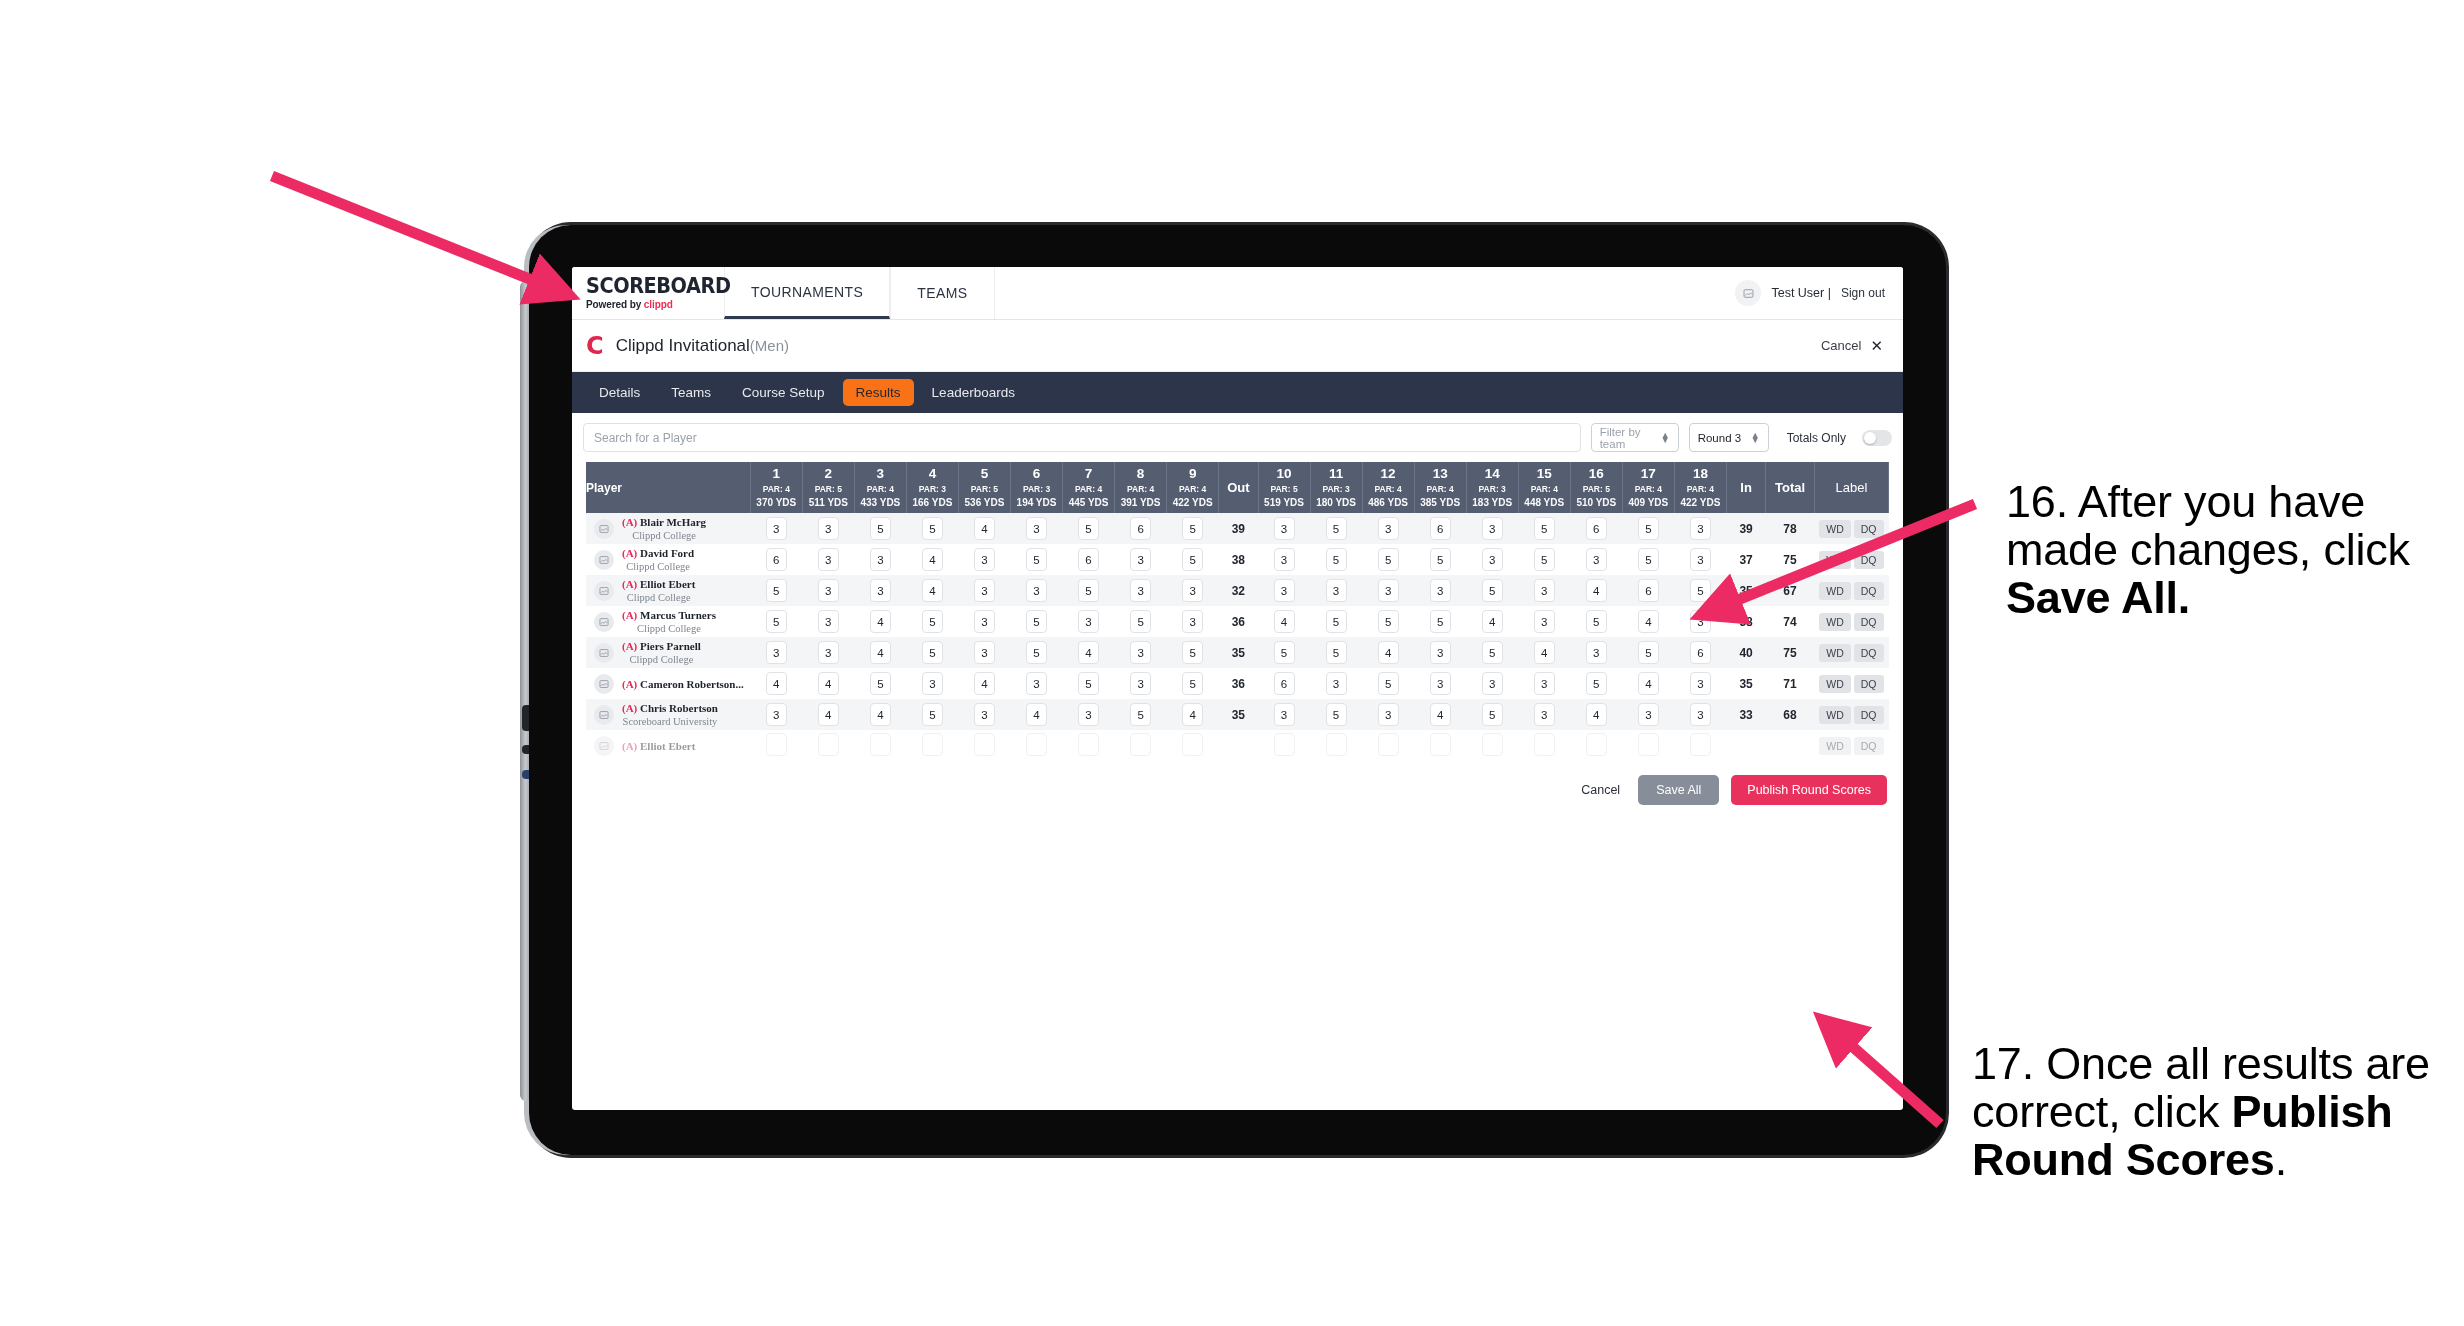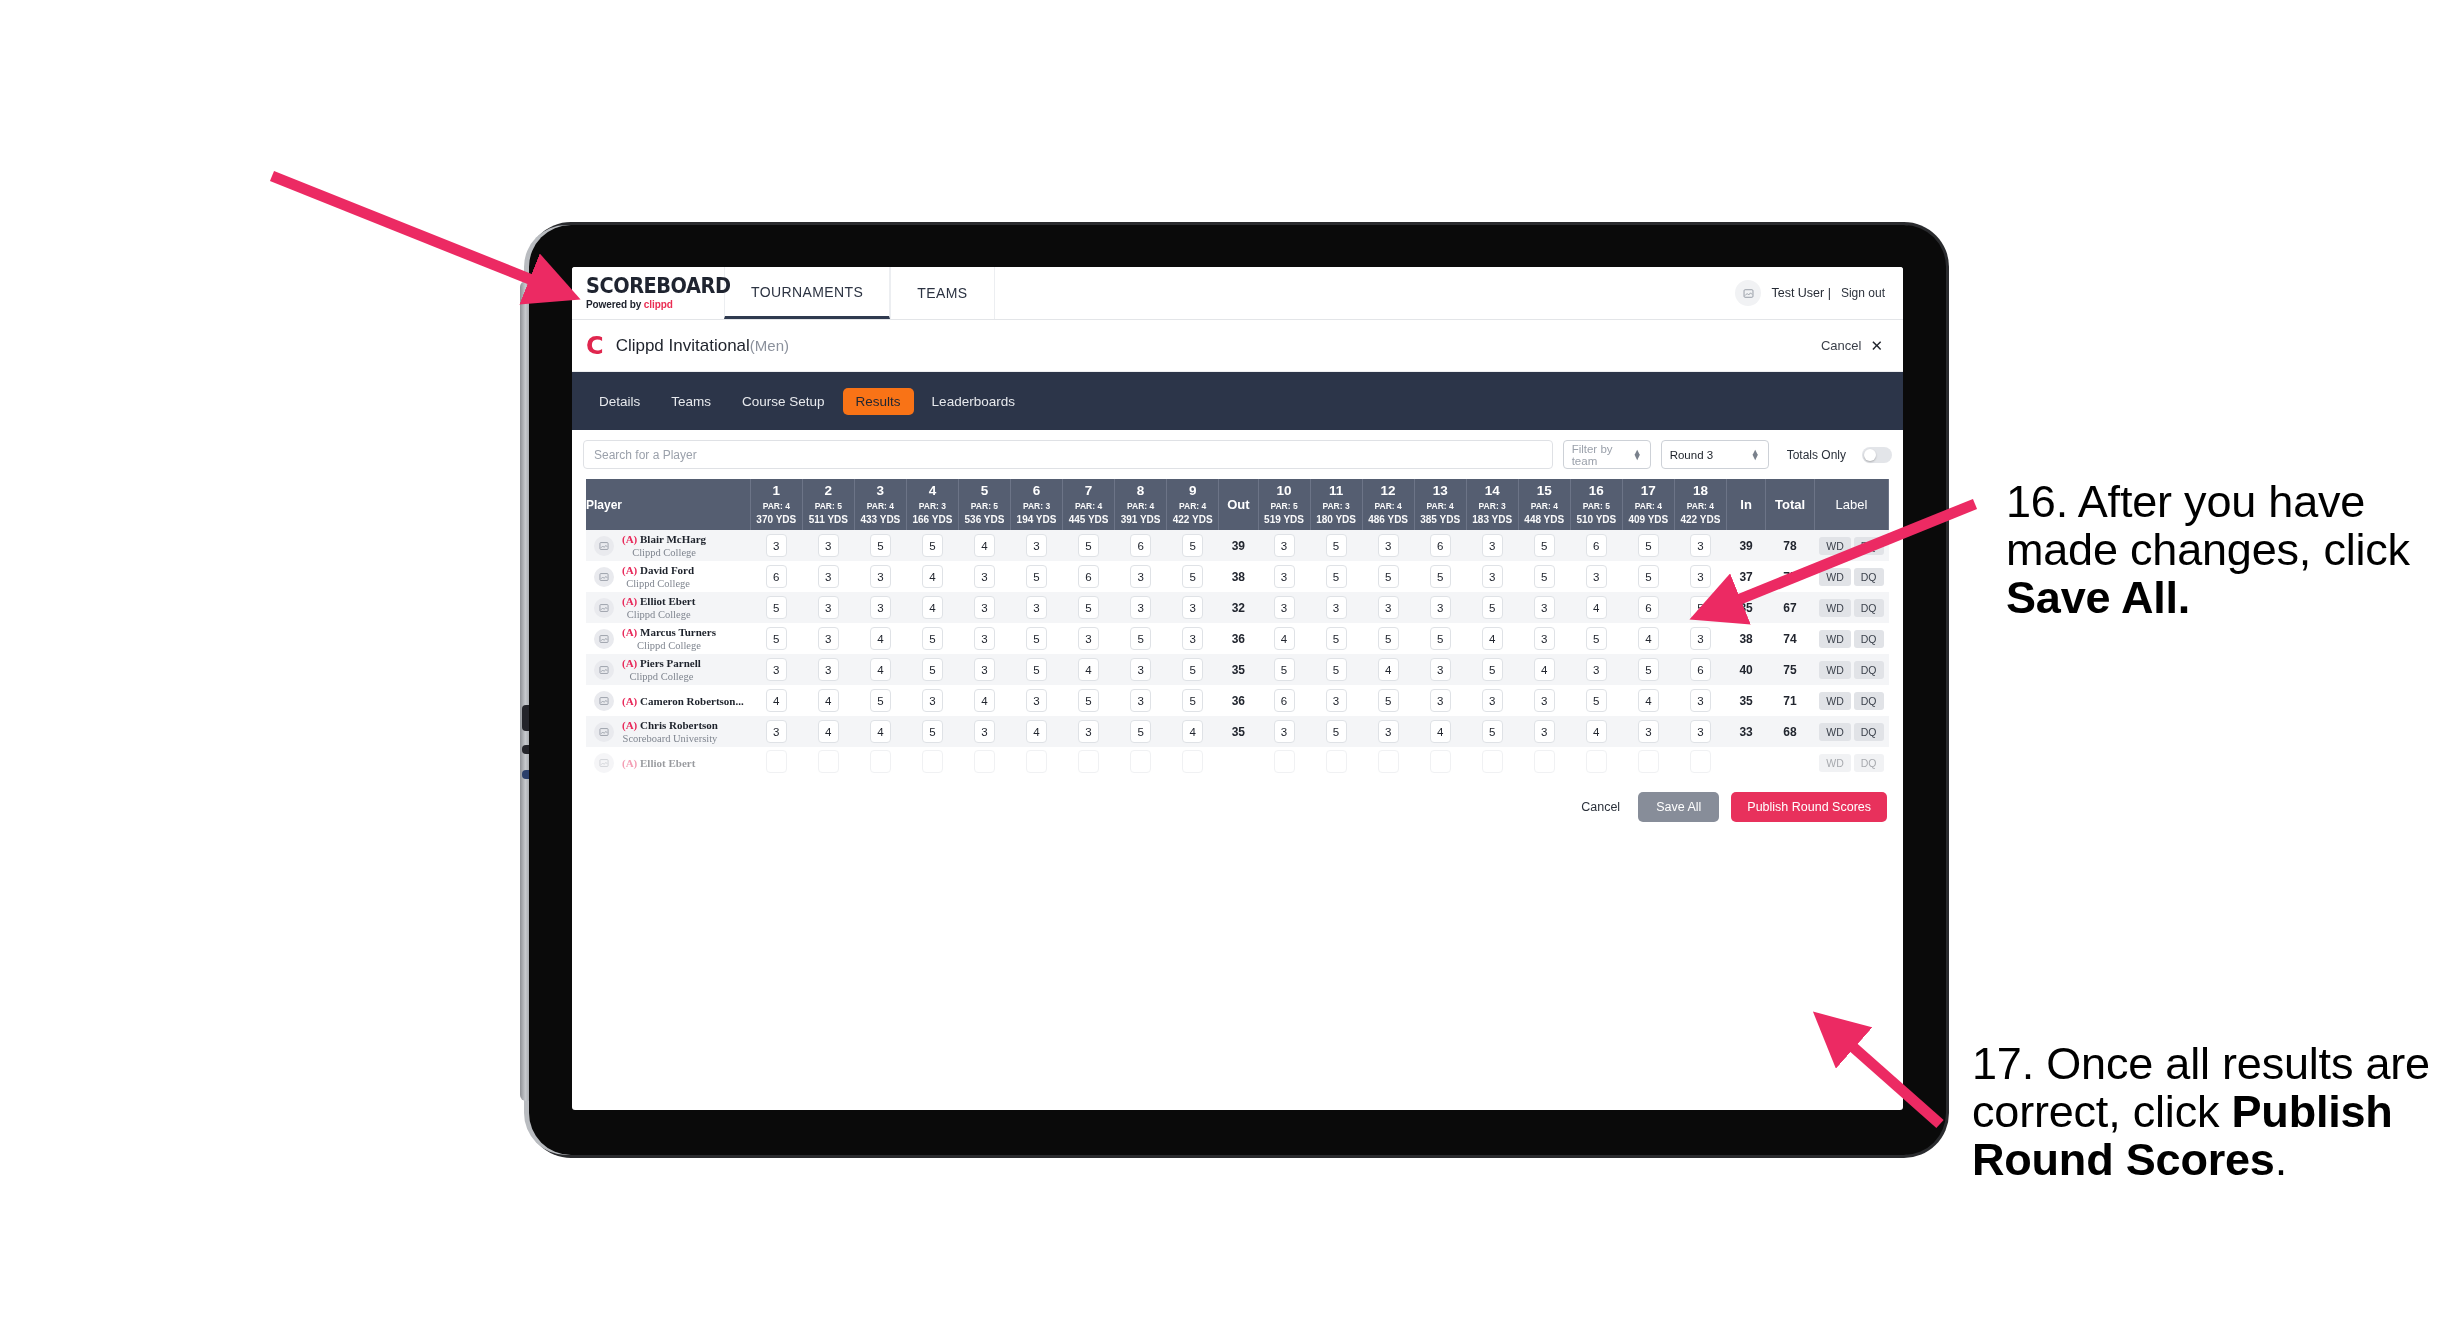--- a/index.html
+++ b/index.html
@@ -95,21 +95,21 @@
     color:#e0264e; font-size: 24px; font-weight: 700; line-height:1; margin-right: 12px;
   }
   .tourn-name { font-size: 17px; color: #1e222b; }
   .tourn-gender { font-size: 15px; color: #8b919c; }
   .cancel-x { margin-left: auto; display:flex; align-items:center; gap:9px; cursor:pointer; }
   .cancel-x span { font-size: 13px; color: #3a3f49; }
   .cancel-x .xg { font-size: 15px; color:#22262e; }
 
   
   .subnav {
-    background: #2c3549; height: 58px; display: flex; align-items: center;
+    background: #2c3549; height: 41px; display: flex; align-items: center;
     padding-left: 14px; gap: 5px;
   }
   .subnav-item {
     font-size: 13.5px; color: #e7e9ed; padding: 6px 13px; border-radius: 5px; cursor: pointer;
   }
   .subnav-item.active { background: #f97316; color: #222732; font-weight: 500; }
 
   
   .filters {
     background: #fff; height: 49px; display: flex; align-items: center;
@@ -120,21 +120,21 @@
     background: #fff; padding: 0 10px; font-size: 12px; color: #1d2129;
     font-family: "Liberation Sans", sans-serif;
   }
   .search-input::placeholder { color: #9ba1ab; }
   .sel {
     height: 29px; border: 1px solid #cdd1d7; border-radius: 4px; background: #fff;
     display: flex; align-items: center; justify-content: space-between;
     padding: 0 8px; font-size: 11.5px; gap: 8px; cursor: pointer;
   }
   .sel.team { width: 88px; color: #9ba1ab; }
-  .sel.round { width: 108px; color: #1d2129; }
+  .sel.round { width: 80px; color: #1d2129; }
   .spin { display:flex; flex-direction: column; line-height: 0.55; font-size: 9px; color:#7a818c; }
   .totals-label { font-size: 12px; color: #2b313b; margin-left: 8px; }
   .toggle {
     width: 30px; height: 16px; border-radius: 9px; background: #e3e5e9; position: relative;
     cursor: pointer; margin-left: 6px;
   }
   .toggle::after {
     content:''; position:absolute; left:2px; top:2px; width:12px; height:12px;
     border-radius:50%; background:#fff; box-shadow: 0 1px 2px rgba(0,0,0,.25);
   }

